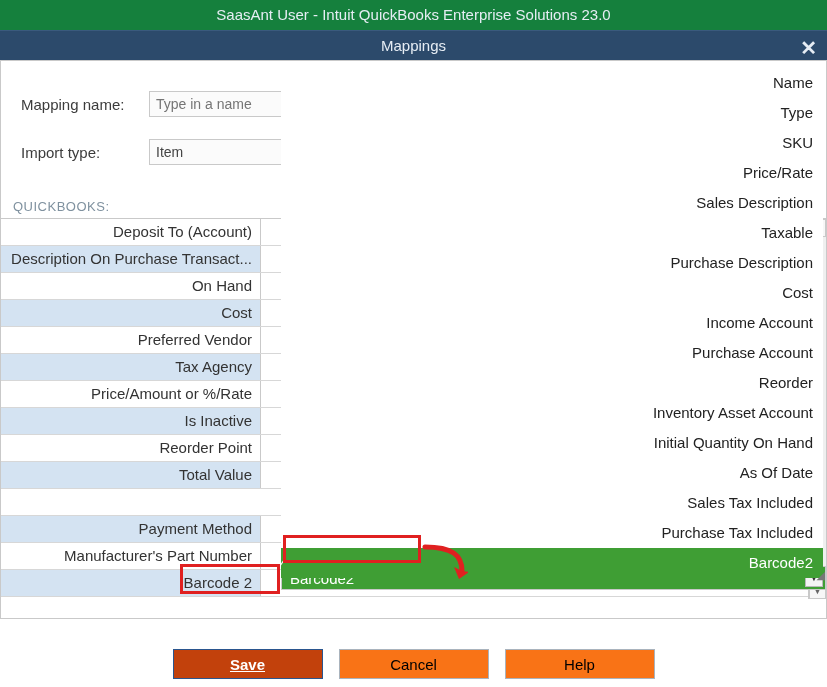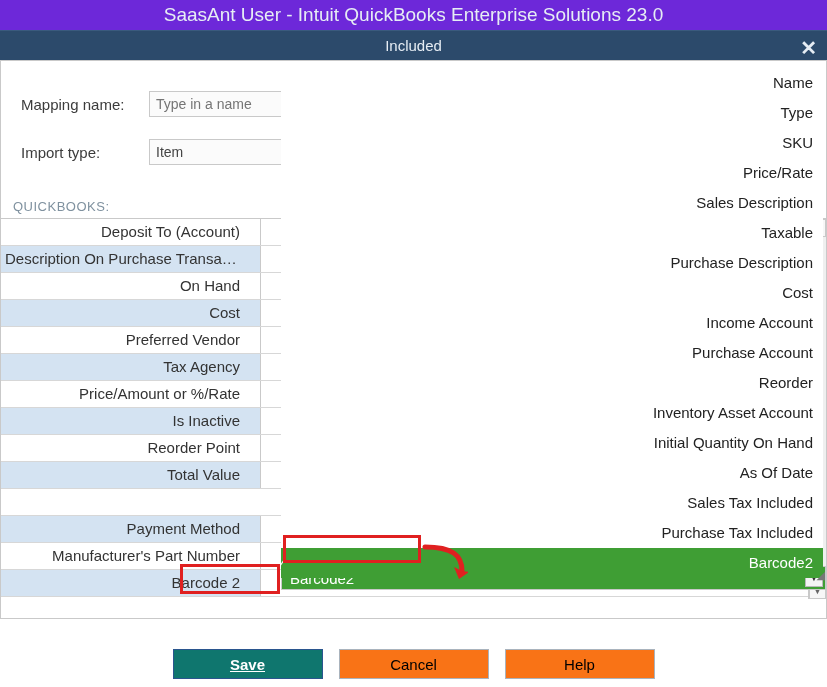--- a/index.html
+++ b/index.html
@@ -9,26 +9,26 @@
     height: 687px;
     background: #fff;
     font-size: 14px;
     color: #333;
     position: relative;
     overflow: hidden;
   }
 
   
   .app-title {
-    background: #6d28d9;
+    background: #15803d;
     color: #e6edf4;
     height: 30px;
     line-height: 30px;
     text-align: center;
-    font-size: 19px;
+    font-size: 15px;
   }
   .subtitle {
     background: #2c4a6b;
     color: #e6edf4;
     height: 30px;
     line-height: 30px;
     text-align: center;
     font-size: 15px;
     position: relative;
     border-top: 1px solid #3a5a7d;
@@ -88,21 +88,21 @@
   }
   .qb-row {
     display: flex;
     align-items: stretch;
     height: 27px;
     border-bottom: 1px solid #d7d7d7;
   }
   .qb-row .left {
     flex: 0 0 260px;
     text-align: right;
-    padding: 4px 20px 4px 4px;
+    padding: 4px 8px 4px 4px;
     font-size: 15px;
     color: #333;
     background: #fff;
     border-right: 1px solid #c9c9c9;
     white-space: nowrap;
     overflow: hidden;
     text-overflow: ellipsis;
   }
   .qb-row.alt .left { background: #d4e3f2; }
   .qb-row .right {
@@ -232,33 +232,33 @@
     z-index: 30;
   }
   .btn {
     width: 150px; height: 30px;
     border: 1px solid #a9b3bd;
     background: #f97316;
     font-size: 15px;
     cursor: pointer;
   }
   .btn.primary {
-    background: #0f766e;
+    background: #c2410c;
     color: #fff;
     border: 1px solid #2a558e;
     text-decoration: underline;
     font-weight: bold;
   }
 </style>
 </head>
 <body>
 
 <div class="app-title">SaasAnt User  -  Intuit QuickBooks Enterprise Solutions 23.0</div>
 <div class="subtitle">
-  <span>Included</span>
+  <span>Mappings</span>
   <span class="close">✕</span>
 </div>
 
 <div class="dialog-body">
 
   <div style="height:24px"></div>
 
   <div class="form-row">
     <label>Mapping name:</label>
     <input class="form-input" type="text" placeholder="Type in a name" style="">

